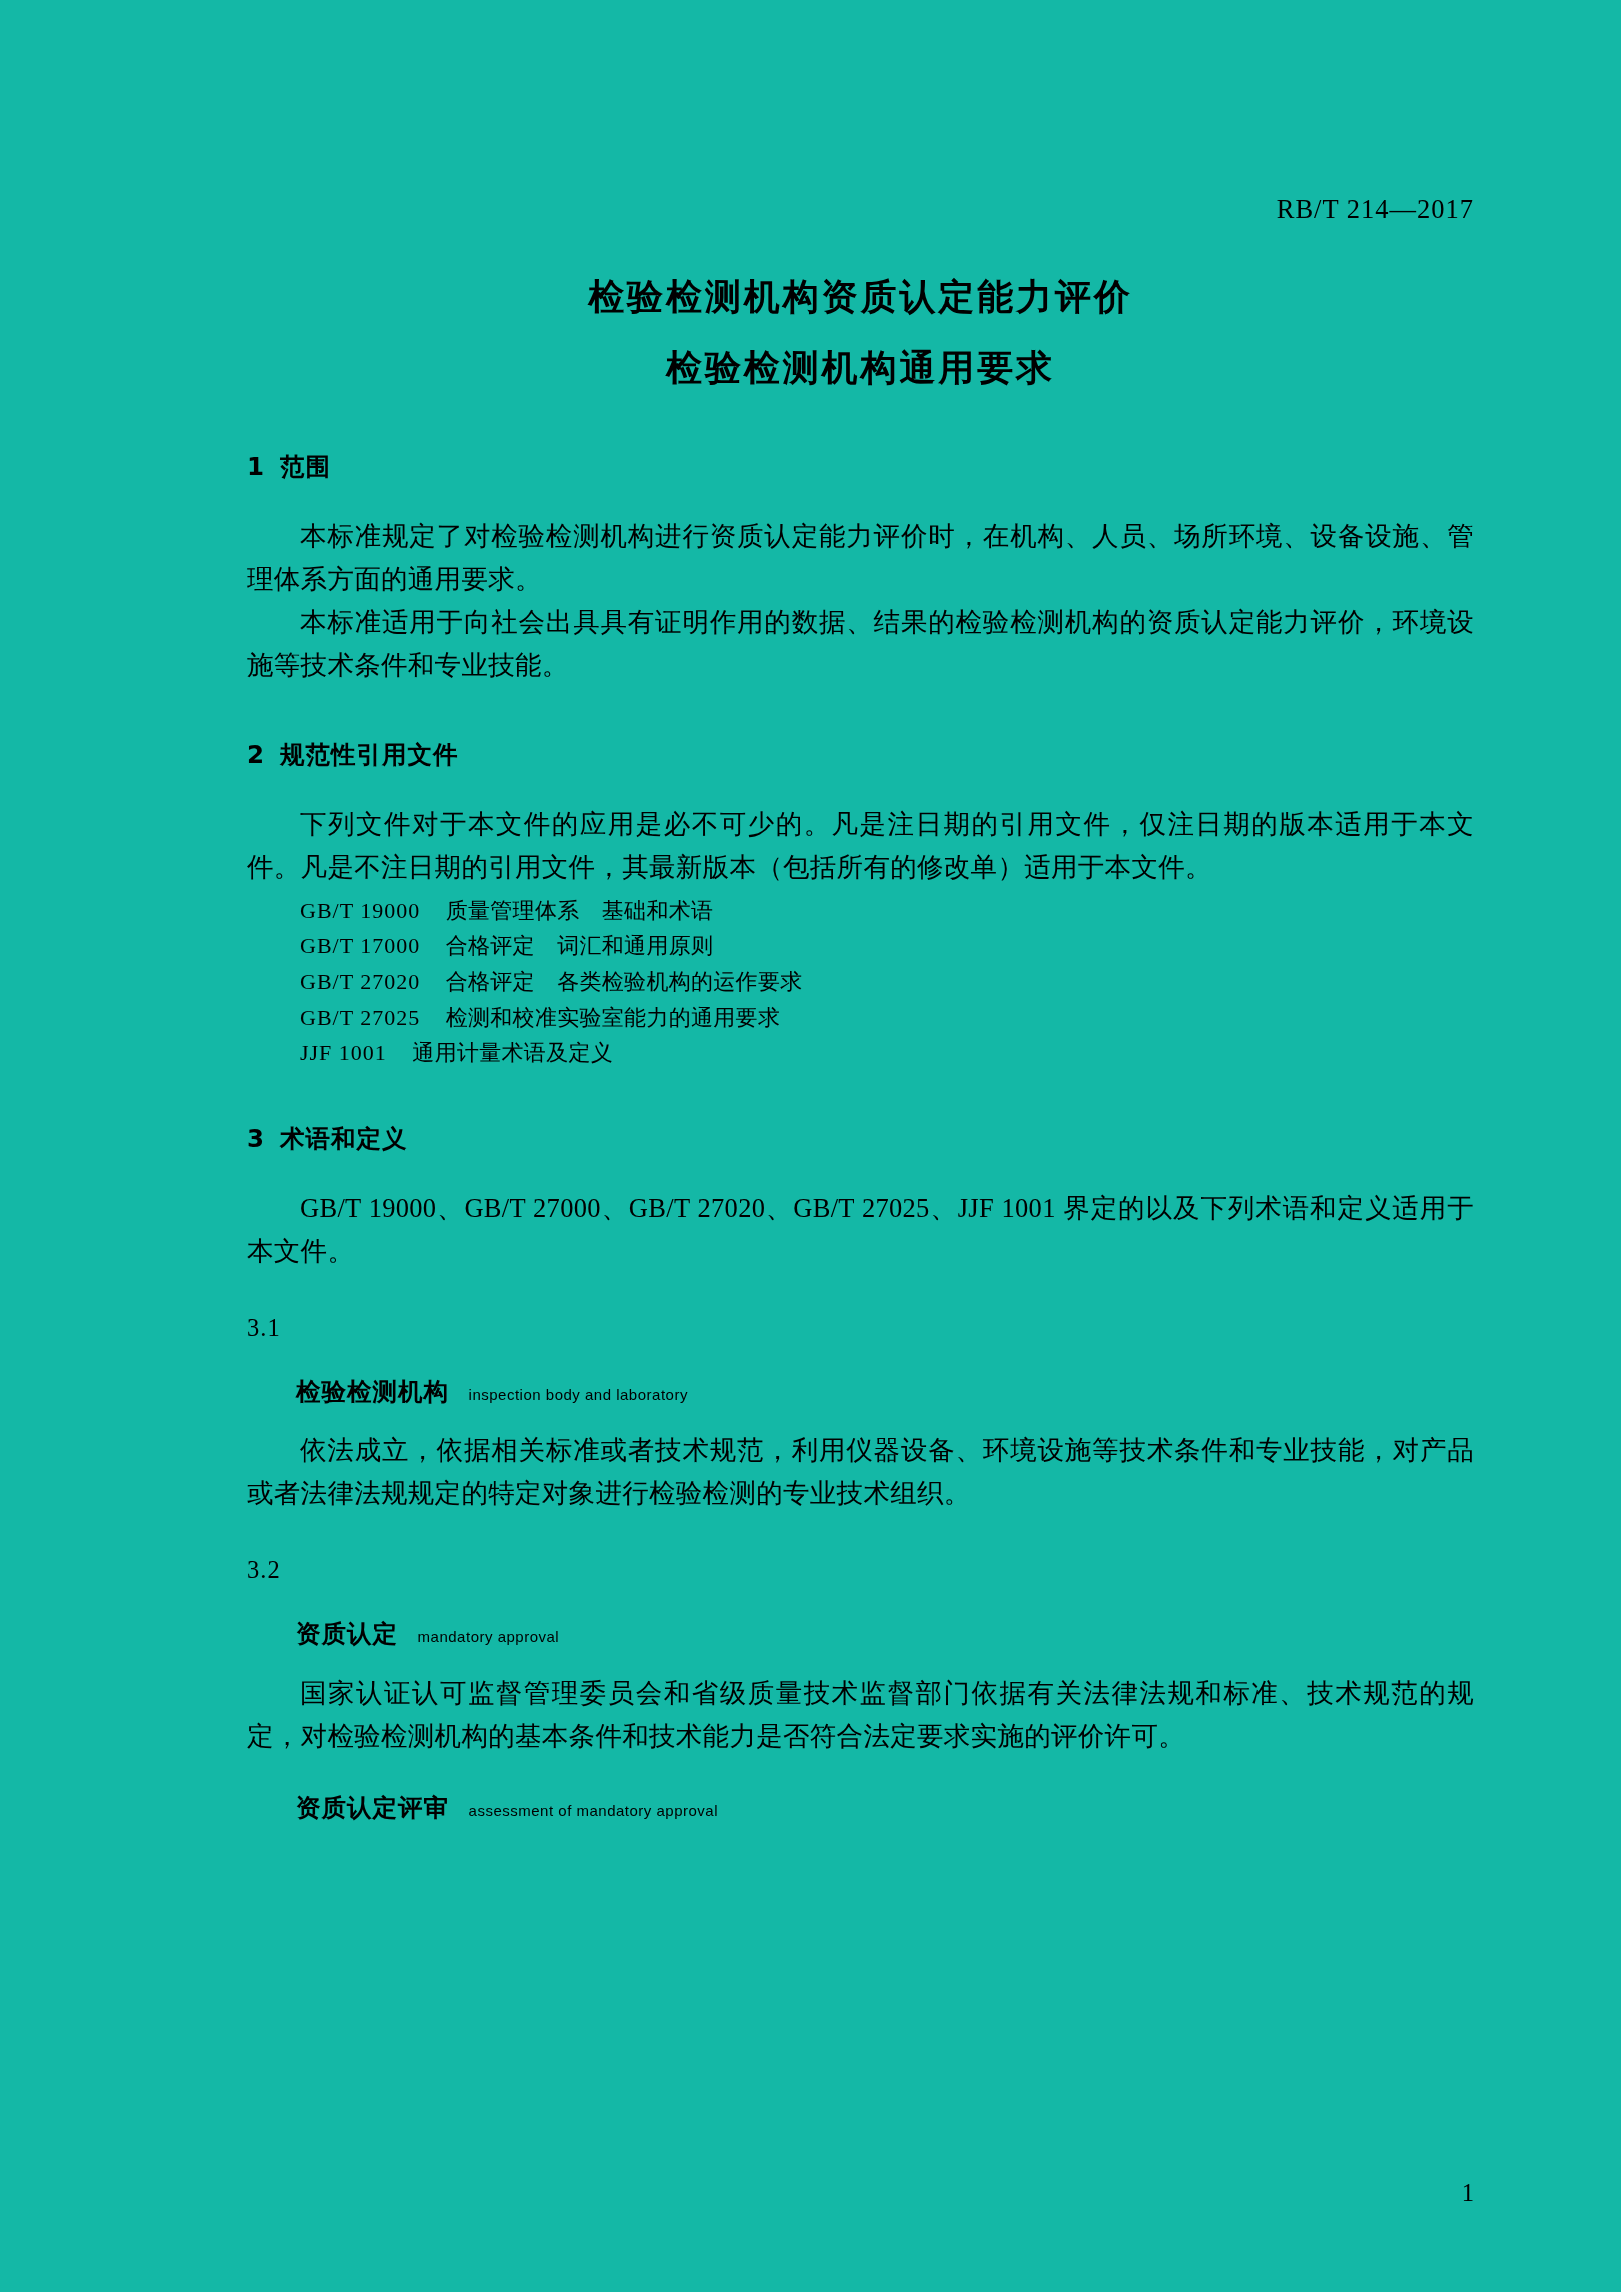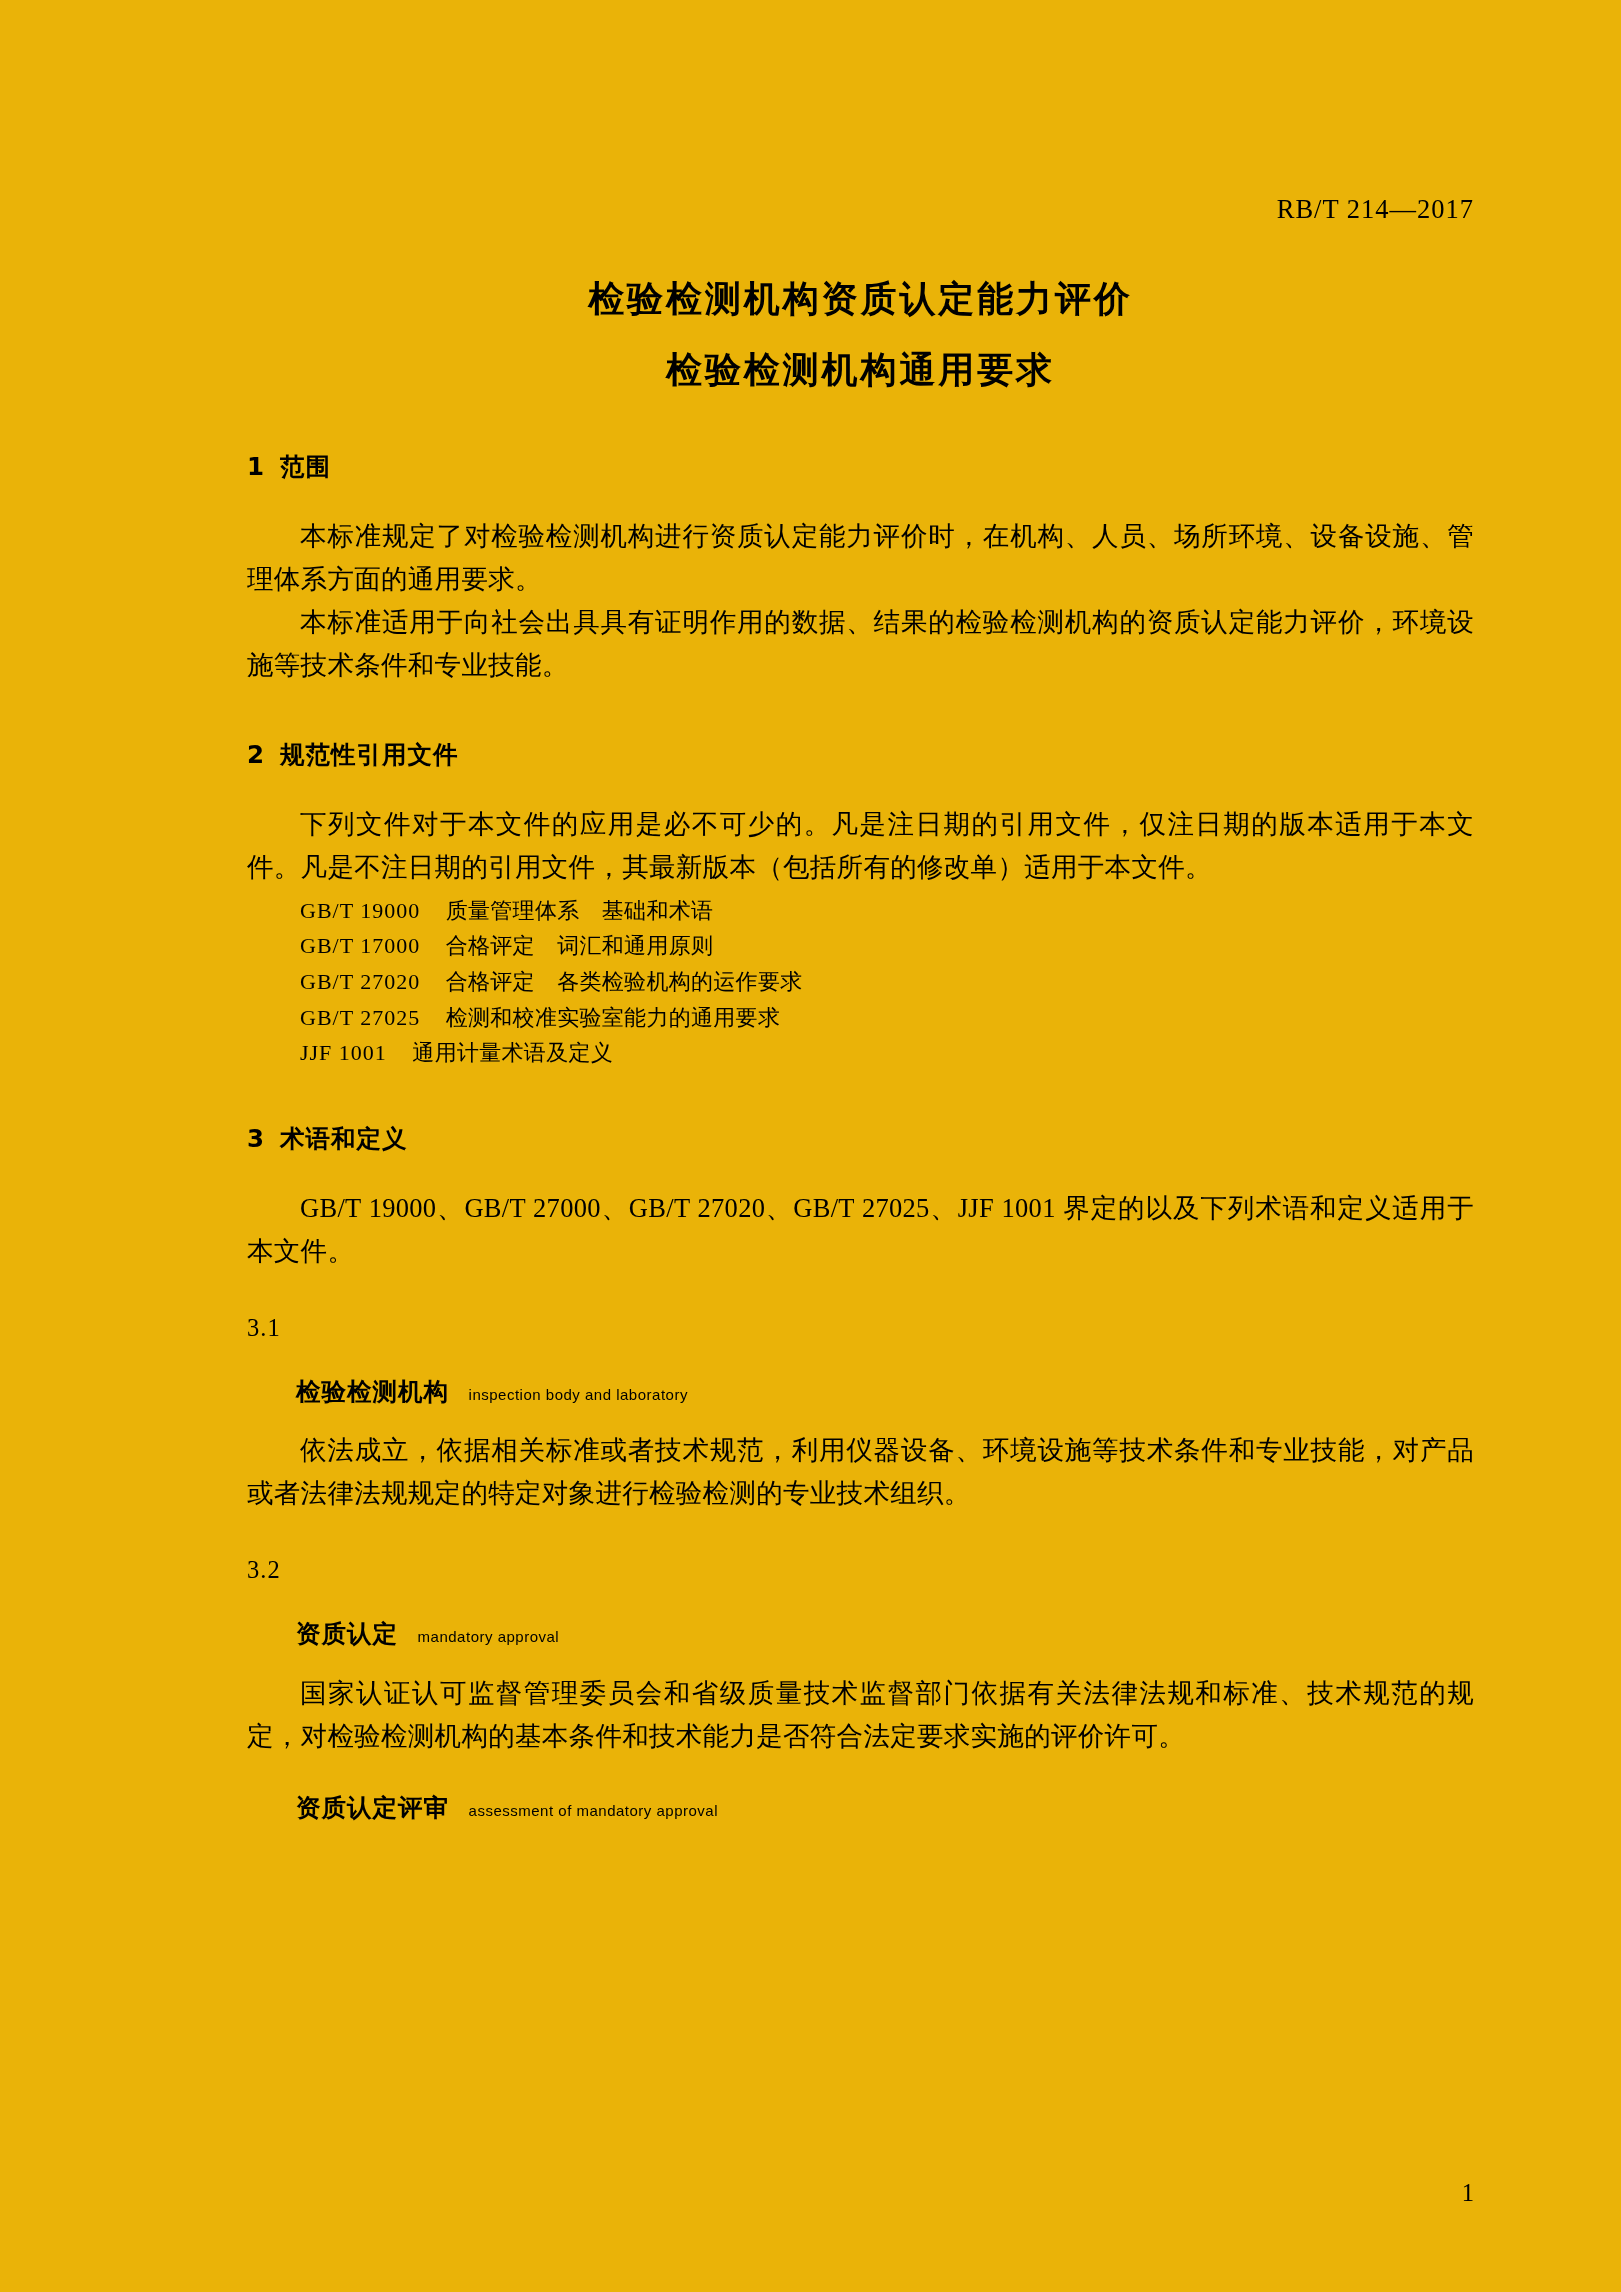--- a/index.html
+++ b/index.html
@@ -9,21 +9,21 @@
   }
   body {
     font-family: "Liberation Serif", "DejaVu Serif", serif;
     color: #000000;
   }
   .page {
     position: relative;
     width: 1621px;
     height: 2293px;
     margin: 0 auto;
-    background: #eab308;
+    background: #14b8a6;
     box-sizing: border-box;
     padding: 0;
     overflow: hidden;
   }
   .content {
     position: absolute;
     left: 247px;
     top: 0;
     width: 1227px;
   }
@@ -34,21 +34,21 @@
     font-size: 26.5px;
     letter-spacing: 1px;
     margin-top: 194px;
   }
 
   .title-block {
     margin-top: 47px;
     text-align: center;
   }
   .title-line {
-    font-family: Liberation Serif, serif;
+    font-family: Liberation Mono, monospace;
     font-weight: bold;
     font-size: 36px;
     letter-spacing: 2.9px;
     line-height: 1.55;
   }
   .title-line.second {
     margin-top: 15.7px;
   }
 
   .clause-head {

